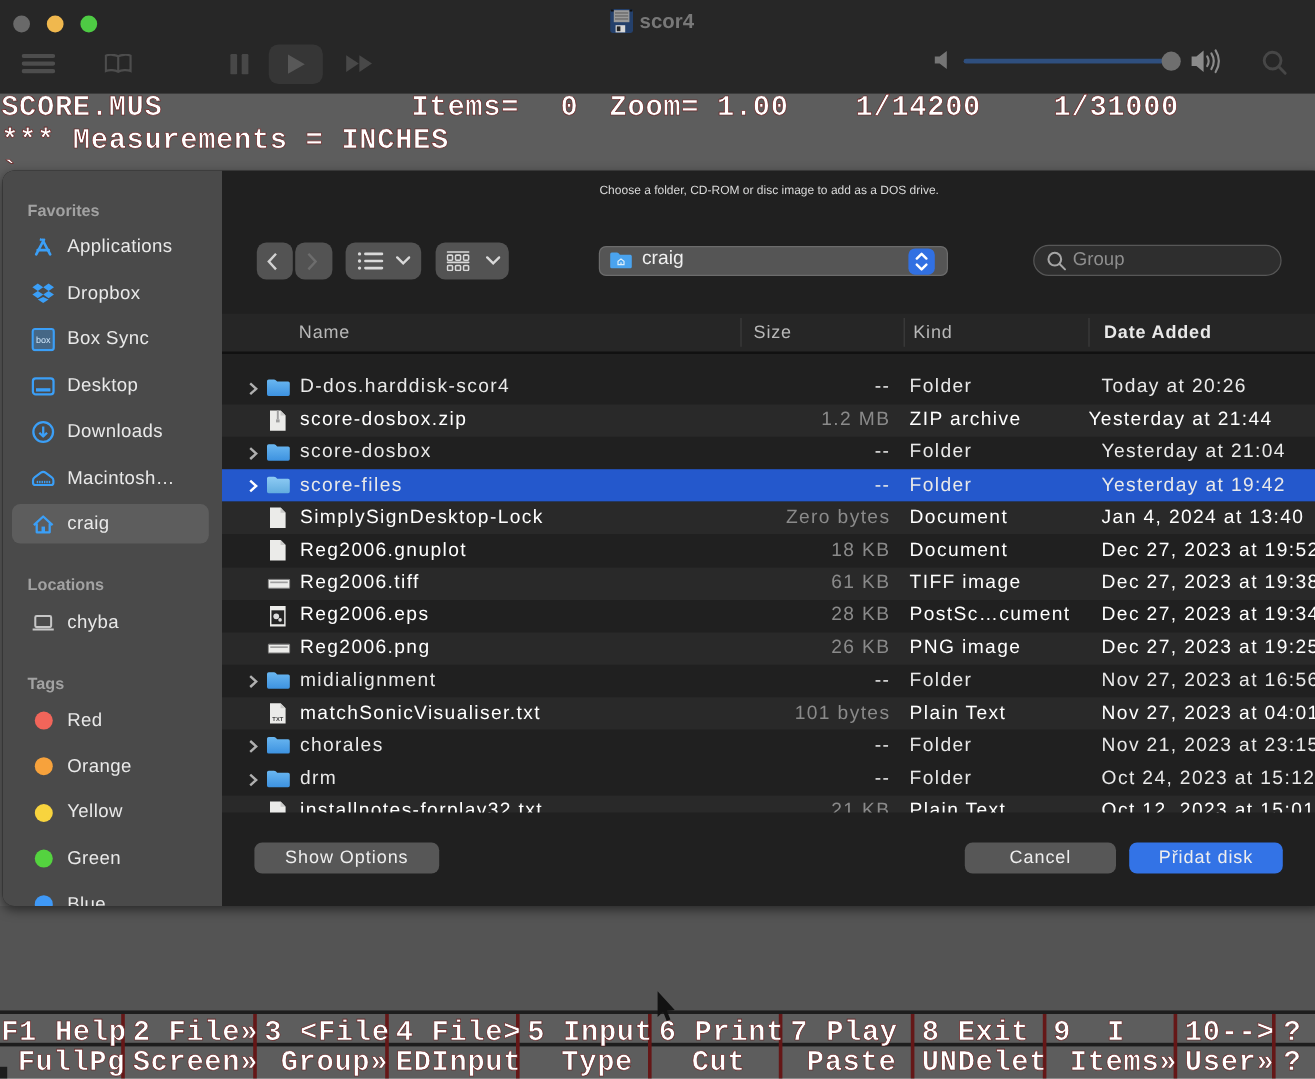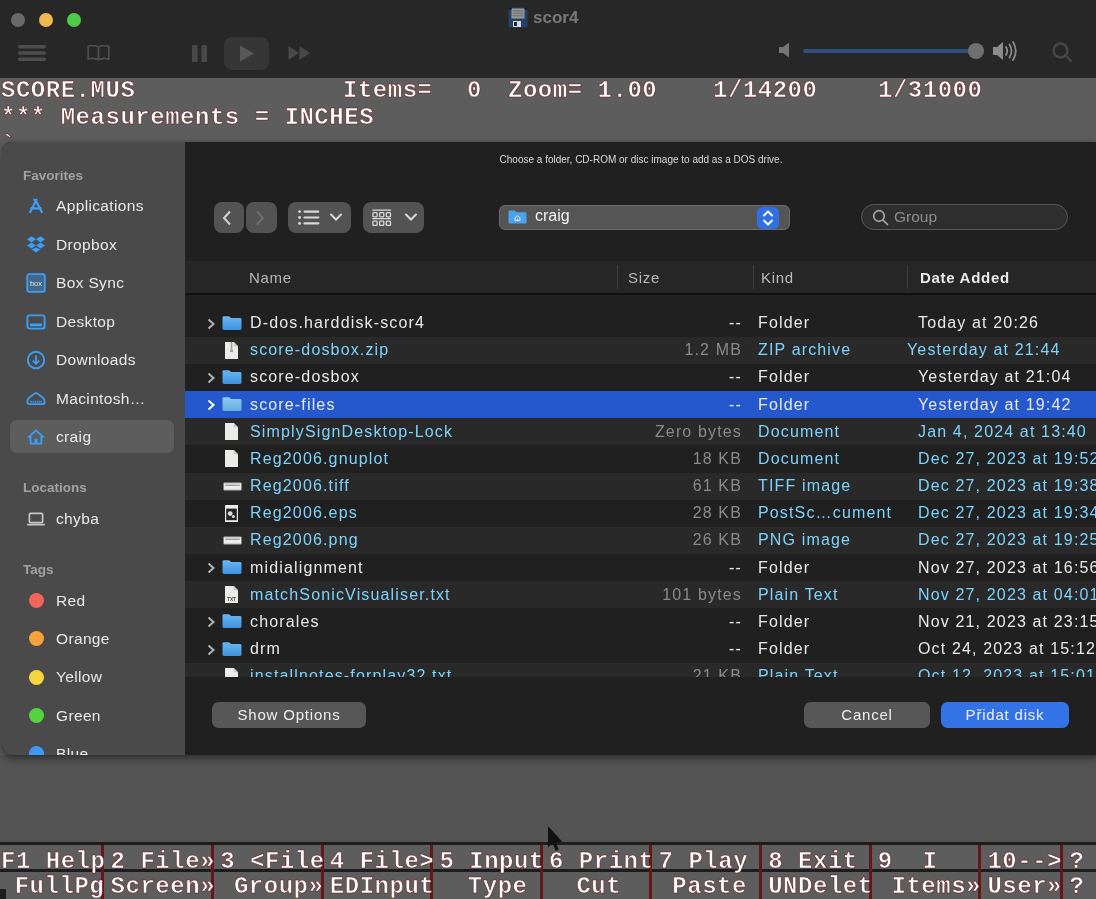--- a/index.html
+++ b/index.html
@@ -17,21 +17,21 @@
   .sb-item{position:absolute;left:54px;font-size:15.5px;letter-spacing:0.35px;color:#e9e9e9;white-space:nowrap;}
   .sb-icon{position:absolute;left:24px;width:20px;height:20px;}
   .tag-dot{position:absolute;left:27px;width:15px;height:15px;border-radius:50%;}
   
   .tbtn{position:absolute;background:#535353;border-radius:8px;}
   
   .hdr-txt{position:absolute;font-size:15px;letter-spacing:0.7px;color:#b8b8b8;}
   
   .row{position:absolute;left:0;width:919px;height:27px;}
   .rtxt{position:absolute;font-size:16px;letter-spacing:1.15px;white-space:nowrap;color:#e9e9e9;top:4.5px;}
-  .gray .rtxt{color:#7dd3fc;}
+  .gray .rtxt{color:#ffffff;}
   .rsize{position:absolute;font-size:16px;letter-spacing:1.15px;top:4.5px;right:362px;color:#e9e9e9;}
   .gray .rsize{color:#8a8a8a;}
   .btn{position:absolute;border-radius:6.5px;background:#575757;color:#eee;font-size:15px;letter-spacing:0.8px;text-align:center;}
 </style>
 </head>
 <body>
 <div id="screen">
 
   <div class="abs" style="left:0;top:0;width:1096px;height:78px;background:#272727;"></div>
   <div class="abs" style="left:11px;top:13px;width:14px;height:14px;border-radius:50%;background:#696969;"></div>

